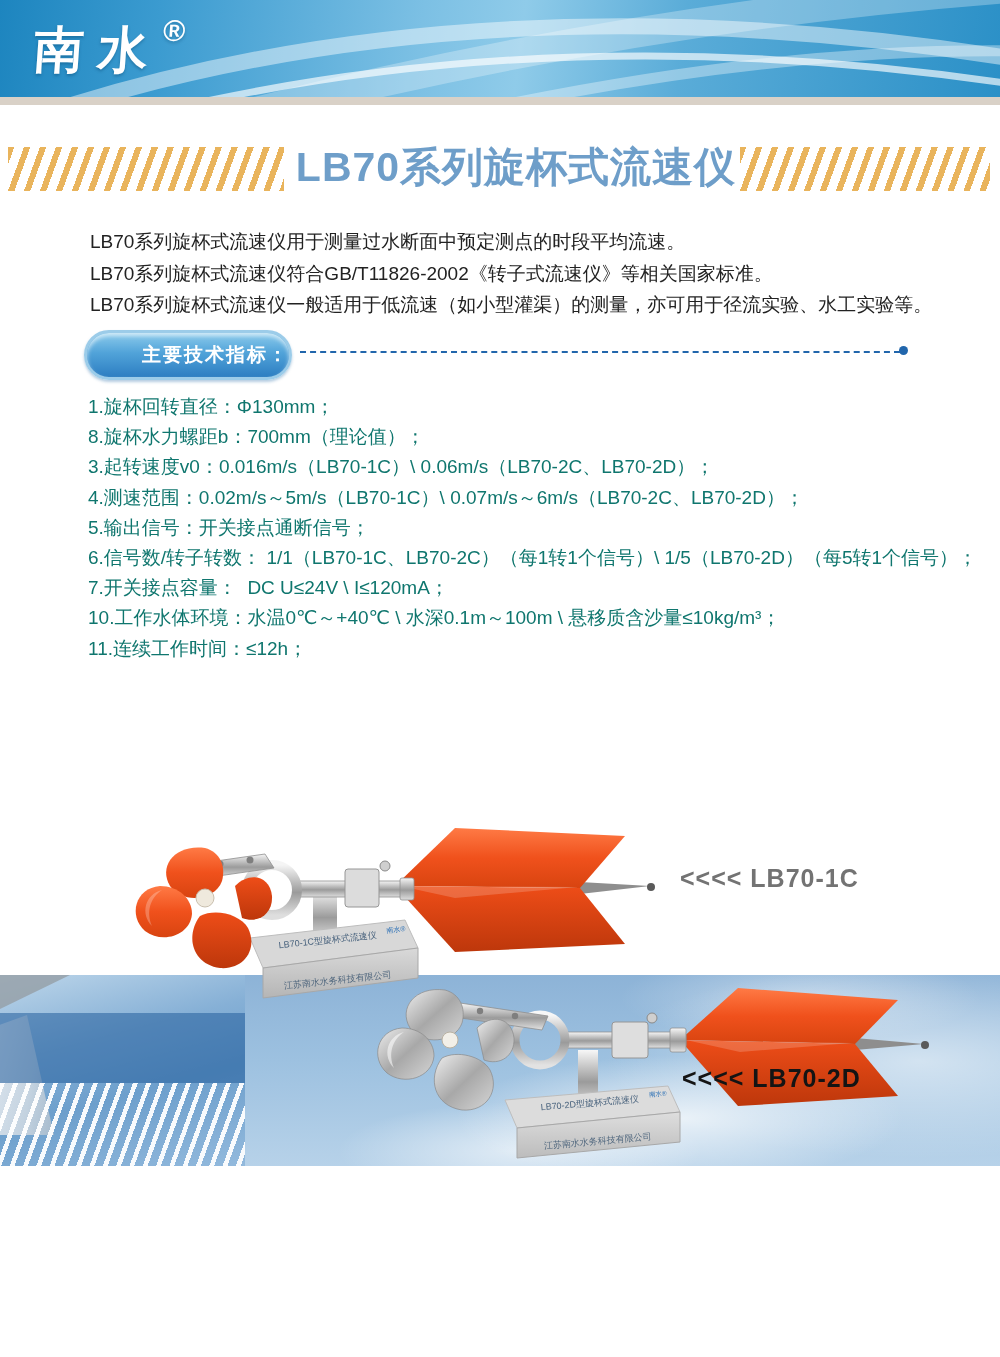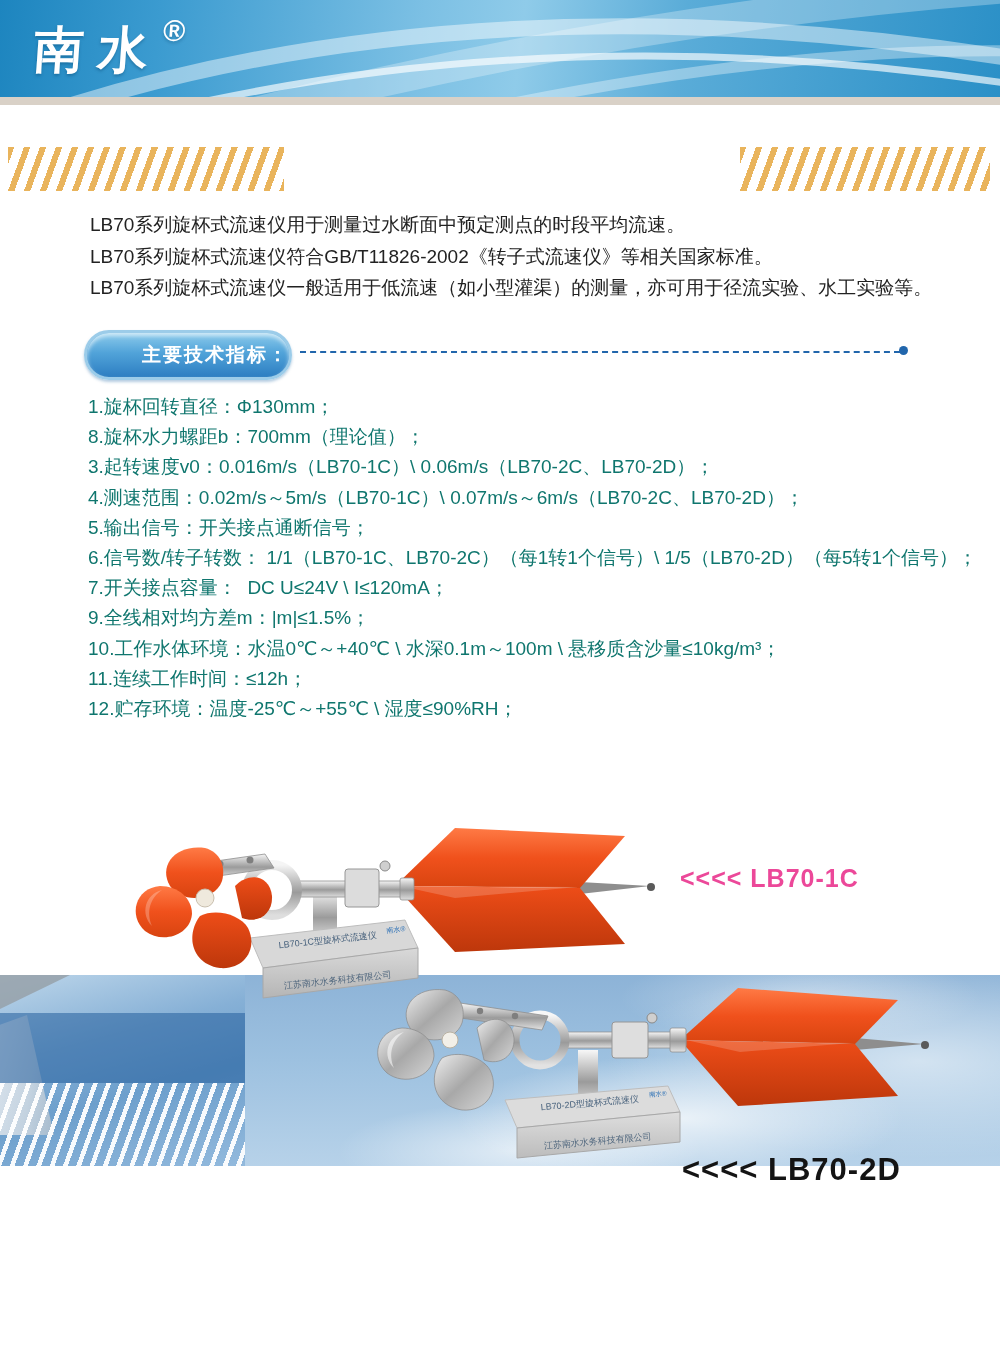--- a/index.html
+++ b/index.html
@@ -20,40 +20,40 @@
   
   .title-row{position:absolute;left:0;top:138px;width:1000px;height:60px;}
   .stripe{position:absolute;top:9px;height:44px;
     background:repeating-linear-gradient(110deg,#e9b45c 0 6px,rgba(0,0,0,0) 6px 15px);}
   .stripe.left{left:8px;width:276px;}
   .stripe.right{left:740px;width:250px;}
   .page-title{position:absolute;left:292px;top:0;width:448px;height:60px;margin:0;
     text-align:center;line-height:58px;font-size:41px;font-weight:700;color:#6e9ec9;letter-spacing:1px;}
 
   
-  .intro{position:absolute;left:90px;top:209px;width:880px;color:#222;font-size:19px;}
+  .intro{position:absolute;left:90px;top:226px;width:880px;color:#222;font-size:19px;}
   .intro p{margin:0;line-height:31.5px;}
 
   
   .pill{position:absolute;left:84px;top:330px;width:202px;height:44px;border-radius:26px;
     background:linear-gradient(180deg,#8ccbec 0%,#51a3d9 45%,#2d7ec2 100%);
     border:3px solid #9ccce9;box-shadow:inset 0 3px 4px rgba(255,255,255,.6),0 2px 3px rgba(40,110,170,.35);
     text-align:right;line-height:44px;color:#fff;font-size:19px;font-weight:700;letter-spacing:2px;}
   .dash-line{position:absolute;left:300px;top:351px;width:600px;height:0;
     border-top:2px dashed #2166ac;}
   .dash-dot{position:absolute;left:899px;top:346px;width:9px;height:9px;border-radius:50%;background:#2166ac;}
 
   
   .specs{position:absolute;left:88px;top:392px;width:900px;margin:0;padding:0;list-style:none;
     color:#0f766e;font-size:19px;}
   .specs li{line-height:30.2px;white-space:pre-wrap;}
 
   
   .photo1{position:absolute;left:100px;top:786px;width:560px;height:219px;z-index:3;}
-  .label-1c{position:absolute;left:680px;top:864px;z-index:4;color:#ec4899;
+  .label-1c{position:absolute;left:680px;top:864px;z-index:4;color:#737373;
     font-size:25px;font-weight:700;letter-spacing:1px;}
 
   
   .band{position:absolute;left:0;top:975px;width:1000px;height:191px;z-index:1;overflow:hidden;
     background:
       radial-gradient(ellipse 320px 90px at 68% 75%, rgba(255,255,255,.75), rgba(255,255,255,0) 70%),
       radial-gradient(ellipse 260px 70px at 52% 92%, rgba(255,255,255,.6), rgba(255,255,255,0) 70%),
       radial-gradient(ellipse 420px 130px at 92% 45%, rgba(255,255,255,.55), rgba(255,255,255,0) 75%),
       radial-gradient(ellipse 240px 60px at 80% 12%, rgba(255,255,255,.4), rgba(255,255,255,0) 75%),
       linear-gradient(180deg,#8db3d7 0%,#9dc1e0 45%,#b7d2e9 100%);}
@@ -61,22 +61,22 @@
     background:linear-gradient(165deg,#bdd6ea 0%,#86b0d6 35%,#6d9fcc 60%,#93badd 100%);overflow:hidden;}
   .bldg-shadow{position:absolute;left:0;top:0;width:70px;height:34px;background:#97a1a9;
     clip-path:polygon(0 0,100% 0,0 100%);opacity:.85;}
   .bldg-corner{position:absolute;left:-6px;top:40px;width:60px;height:120px;background:
     linear-gradient(100deg,#e8edf2 0%,#cdd8e2 60%,#aabccc 100%);
     clip-path:polygon(0 10%,55% 0,100% 100%,0 100%);opacity:.9;}
   .band-overlay{position:absolute;left:0;top:38px;width:245px;height:70px;background:rgba(36,94,156,.55);}
   .band-stripes{position:absolute;left:0;top:108px;width:245px;height:83px;
     background:repeating-linear-gradient(110deg,rgba(255,255,255,.95) 0 4.5px,rgba(255,255,255,0) 4.5px 12.5px);}
   .photo2{position:absolute;left:350px;top:3px;width:600px;height:185px;}
-  .label-2d{position:absolute;left:682px;top:1152px;z-index:4;color:#141414;
-    font-size:31px;font-weight:700;letter-spacing:1px;}
+  .label-2d{position:absolute;left:682px;top:1064px;z-index:4;color:#141414;
+    font-size:25px;font-weight:700;letter-spacing:1px;}
 
   .small-engrave{font-family:"Liberation Sans","DejaVu Sans",sans-serif;}
 </style>
 </head>
 <body>
 
 <div class="page">
 
   <div class="header">
     <svg viewBox="0 0 1000 97" preserveAspectRatio="none">
@@ -84,20 +84,21 @@
       <path d="M-80,160 Q420,-50 1080,70" stroke="rgba(255,255,255,0.45)" stroke-width="16" fill="none"></path>
       <path d="M-80,185 Q450,-15 1080,95" stroke="rgba(255,255,255,0.65)" stroke-width="7" fill="none"></path>
       <path d="M480,110 Q800,42 1060,52" stroke="rgba(255,255,255,0.35)" stroke-width="11" fill="none"></path>
     </svg>
     <div class="logo"><span>南水</span><span class="reg">®</span></div>
   </div>
   <div class="divider-strip"></div>
 
   <div class="title-row">
     <div class="stripe left"></div>
+    <h1 class="page-title">LB70系列旋杯式流速仪</h1>
     <div class="stripe right"></div>
   </div>
 
   <div class="intro">
     <p>LB70系列旋杯式流速仪用于测量过水断面中预定测点的时段平均流速。</p>
     <p>LB70系列旋杯式流速仪符合GB/T11826-2002《转子式流速仪》等相关国家标准。</p>
     <p>LB70系列旋杯式流速仪一般适用于低流速（如小型灌渠）的测量，亦可用于径流实验、水工实验等。</p>
   </div>
 
   <div class="pill">
@@ -107,24 +108,22 @@
   <div class="dash-dot"></div>
 
   <ol class="specs">
     <li>1.旋杯回转直径：Φ130mm；</li>
     <li>8.旋杯水力螺距b：700mm（理论值）；</li>
     <li>3.起转速度v0：0.016m/s（LB70-1C）\ 0.06m/s（LB70-2C、LB70-2D）；</li>
     <li>4.测速范围：0.02m/s～5m/s（LB70-1C）\ 0.07m/s～6m/s（LB70-2C、LB70-2D）；</li>
     <li>5.输出信号：开关接点通断信号；</li>
     <li>6.信号数/转子转数： 1/1（LB70-1C、LB70-2C）（每1转1个信号）\ 1/5（LB70-2D）（每5转1个信号）；</li>
     <li>7.开关接点容量：  DC U≤24V \ I≤120mA；</li>
-    <li>9.全线相对均方差m：|m|≤1.5%；</li>
     <li>10.工作水体环境：水温0℃～+40℃ \ 水深0.1m～100m \ 悬移质含沙量≤10kg/m³；</li>
     <li>11.连续工作时间：≤12h；</li>
-    <li>12.贮存环境：温度-25℃～+55℃ \ 湿度≤90%RH；</li>
   </ol>
 
   <div class="photo1">
     <svg viewBox="0 0 560 219" width="560" height="219">
       <defs>
         <linearGradient id="m1o" x1="0" y1="0" x2="0" y2="1">
           <stop offset="0" stop-color="#ff7a45"></stop>
             <stop offset="0.5" stop-color="#f0511c"></stop>
             <stop offset="1" stop-color="#d84410"></stop>
         </linearGradient>

